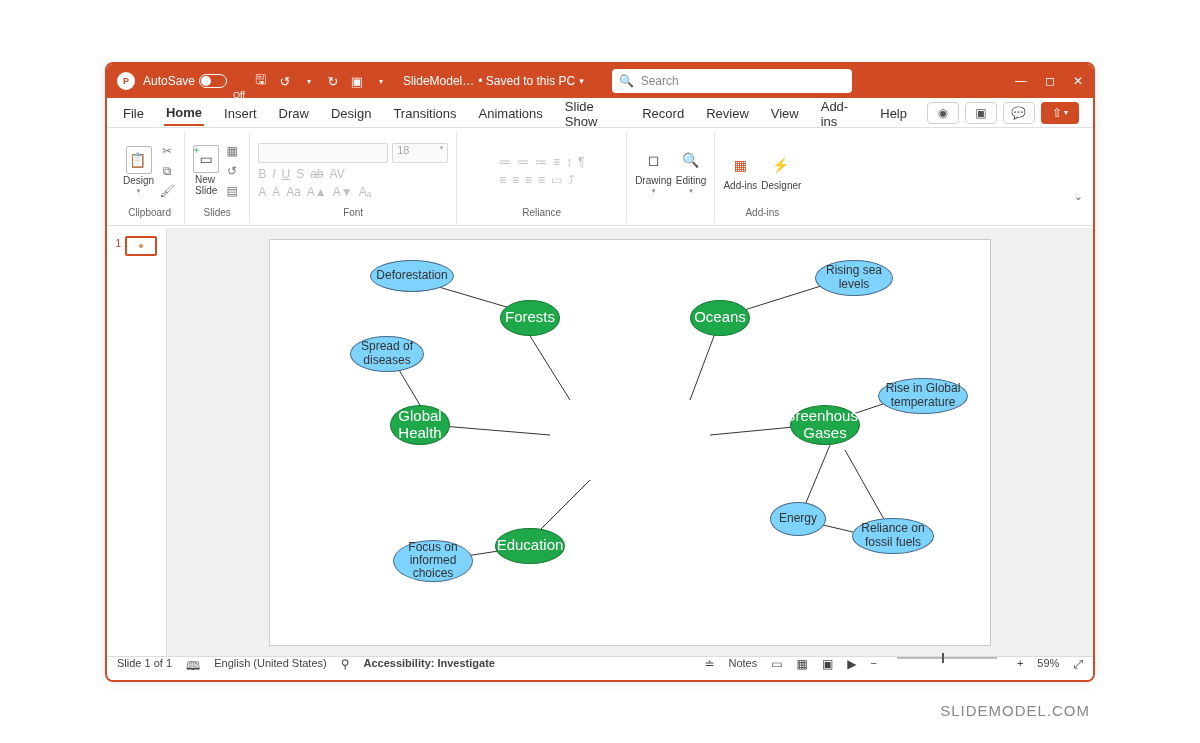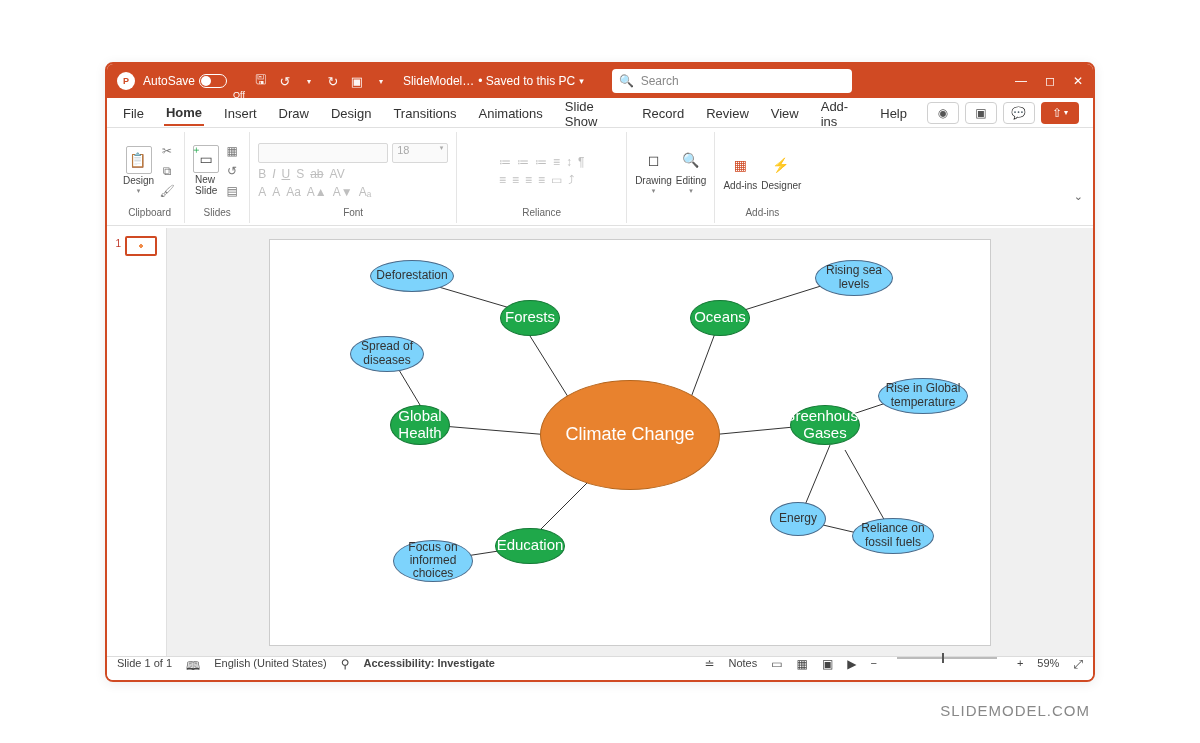--- a/index.html
+++ b/index.html
@@ -277,23 +277,20 @@
               <line x1="560" y1="205" x2="530" y2="277"></line>
               <line x1="575" y1="210" x2="620" y2="290"></line>
               <line x1="553" y1="285" x2="600" y2="296"></line>
               <line x1="320" y1="240" x2="260" y2="300"></line>
               <line x1="235" y1="310" x2="170" y2="320"></line>
               <line x1="257" y1="73" x2="145" y2="40"></line>
               <line x1="468" y1="72" x2="570" y2="40"></line>
             </g>
           </svg>
 
-          <div class="node center" style="left:270px;top:140px;width:180px;height:110px">
-              <span>Climate Change</span>
-            </div>
 
           <div class="node green" style="left:230px;top:60px;width:60px;height:36px">
               <span>Forests</span>
             </div>
           <div class="node green" style="left:420px;top:60px;width:60px;height:36px">
               <span>Oceans</span>
             </div>
           <div class="node green" style="left:120px;top:165px;width:60px;height:40px">
               <span>Global Health</span>
             </div>

